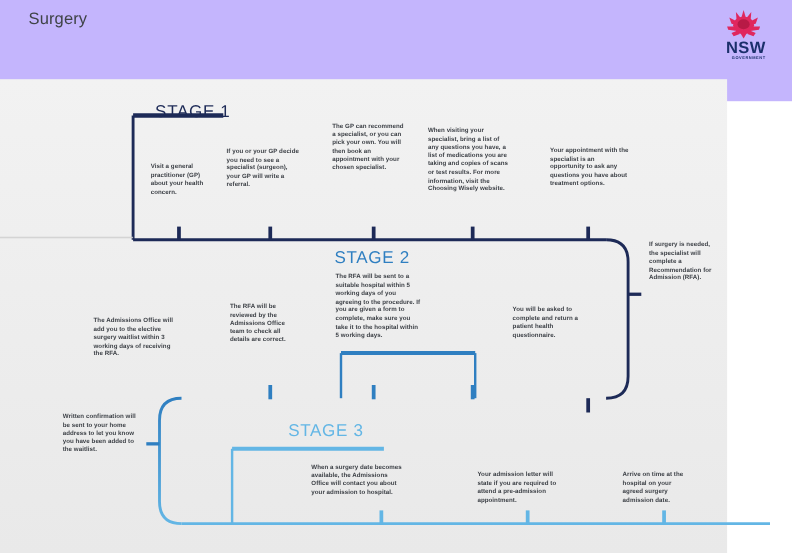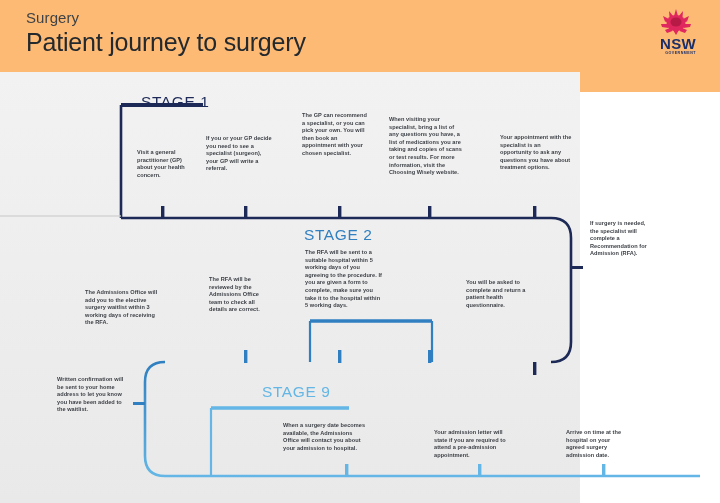--- a/index.html
+++ b/index.html
@@ -7,21 +7,21 @@
   body {
     font-family:"Liberation Sans", sans-serif;
     background:#ffffff;
     position:relative;
     overflow:hidden;
   }
 
   
   #header {
     position:absolute; left:0; top:0; width:720px; height:92px;
-    background:#fdba74;
+    background:#c4b5fd;
   }
   #header-eyebrow {
     position:absolute; left:26px; top:9px;
     font-size:15px; color:#3f4347; letter-spacing:0.1px;
   }
   #header-title {
     position:absolute; left:26px; top:28px;
     font-size:25px; color:#24292e; letter-spacing:-0.2px;
   }
   #nsw-logo {
@@ -34,21 +34,21 @@
     font-size:15px; font-weight:bold; color:#1b2f6b;
     letter-spacing:0.3px; line-height:14px; margin-top:1px;
   }
   #nsw-sub {
     font-size:3.6px; font-weight:bold; color:#1b2f6b;
     letter-spacing:0.5px; line-height:5px;
   }
 
   
   #canvas {
-    position:absolute; left:0; top:72px; width:580px; height:431px;
+    position:absolute; left:0; top:72px; width:661px; height:431px;
     background:linear-gradient(180deg,#f2f2f2 0%,#ededed 55%,#e9e9e9 100%);
   }
   #flow-svg { position:absolute; left:0; top:0; width:720px; height:431px; }
 
   
   .stage-label {
     position:absolute;
     font-size:15.5px;
     letter-spacing:0.6px;
     white-space:nowrap;
@@ -83,21 +83,20 @@
   #note-11 { left:57px;  top:304px; width:72px; }
   #note-12 { left:283px; top:350px; width:86px; }
   #note-13 { left:434px; top:357px; width:78px; }
   #note-14 { left:566px; top:357px; width:64px; }
 </style>
 </head>
 <body>
 
 <div id="header">
   <div id="header-eyebrow">Surgery</div>
-  <div id="header-title">Patient journey to surgery</div>
 
   <div id="nsw-logo">
     <svg id="nsw-waratah" viewBox="0 0 40 28">
       <g fill="#e0275e">
         <path d="M20 1 L22 8 L20 11 L18 8 Z"></path>
         <path d="M13 3 L17.5 8.5 L17 12 L13.5 9 Z"></path>
         <path d="M27 3 L22.5 8.5 L23 12 L26.5 9 Z"></path>
         <path d="M7 8 L14 11.5 L14.5 15 L9 13.5 Z"></path>
         <path d="M33 8 L26 11.5 L25.5 15 L31 13.5 Z"></path>
         <ellipse cx="20" cy="15" rx="9.5" ry="8"></ellipse>
@@ -169,21 +168,21 @@
     <path d="M211,336 L349,336" stroke="#63b6e5" stroke-width="3.6" fill="none"></path>
     <path d="M211,336 L211,404" stroke="#63b6e5" stroke-width="2.2" fill="none"></path>
 
     <rect x="345" y="392" width="3.4" height="13" fill="#63b6e5"></rect>
     <rect x="478" y="392" width="3.4" height="13" fill="#63b6e5"></rect>
     <rect x="602" y="392" width="3.4" height="13" fill="#63b6e5"></rect>
   </svg>
 
   <div class="stage-label" id="stage-label-1">STAGE 1</div>
   <div class="stage-label" id="stage-label-2">STAGE 2</div>
-  <div class="stage-label" id="stage-label-3">STAGE 9</div>
+  <div class="stage-label" id="stage-label-3">STAGE 3</div>
 
   <div class="note" id="note-1">Visit a general practitioner (GP) about your health concern.</div>
   <div class="note" id="note-2">If you or your GP decide you need to see a specialist (surgeon), your GP will write a referral.</div>
   <div class="note" id="note-3">The GP can recommend a specialist, or you can pick your own. You will then book an appointment with your chosen specialist.</div>
   <div class="note" id="note-4">When visiting your specialist, bring a list of any questions you have, a list of medications you are taking and copies of scans or test results. For more information, visit the Choosing Wisely website.</div>
   <div class="note" id="note-5">Your appointment with the specialist is an opportunity to ask any questions you have about treatment options.</div>
 
   <div class="note" id="note-6">If surgery is needed, the specialist will complete a Recommendation for Admission (RFA).</div>
   <div class="note" id="note-7">The RFA will be sent to a suitable hospital within 5 working days of you agreeing to the procedure. If you are given a form to complete, make sure you take it to the hospital within 5 working days.</div>
   <div class="note" id="note-8">You will be asked to complete and return a patient health questionnaire.</div>

